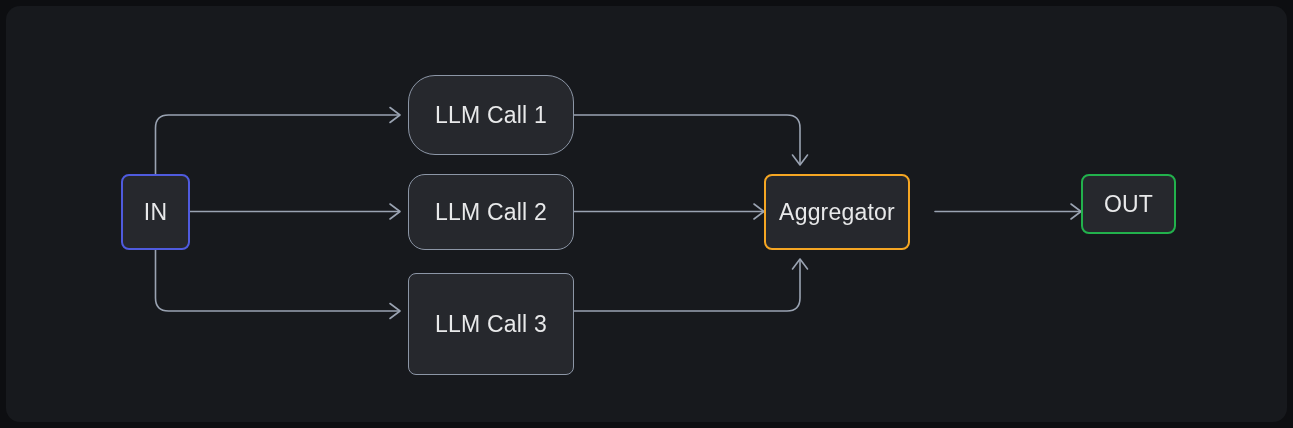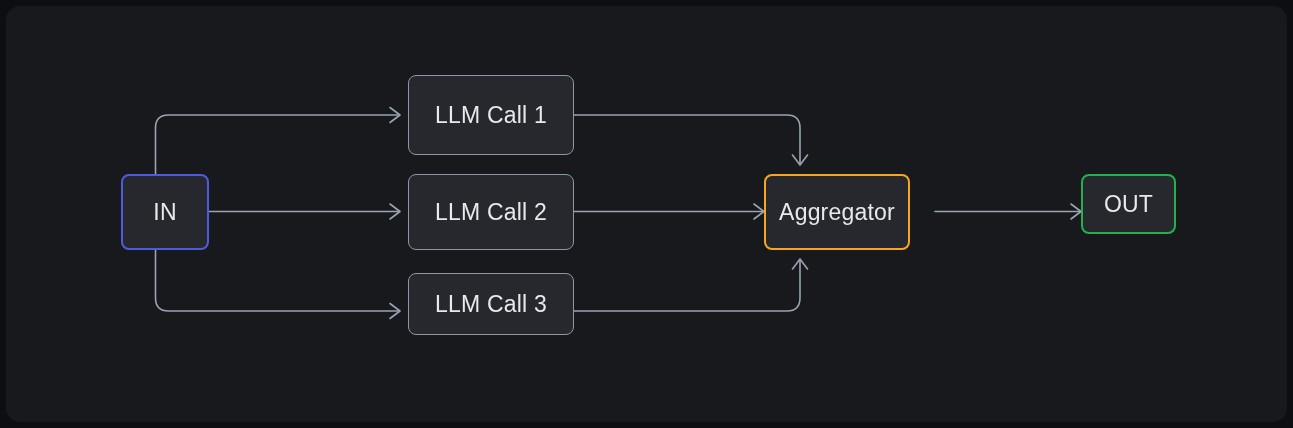--- a/index.html
+++ b/index.html
@@ -56,33 +56,35 @@
     font-size: 23px;
   }
   .node-llm {
     font-size: 23px;
     border-width: 1.5px;
   }
   .node-agg {
     font-size: 23px;
   }
   #node-in {
-    left: 121px; top: 174px; width: 88px; height: 76px;
+    left: 121px; top: 174px; width: 69px; height: 76px;
     border-color: #4f5bde;
   }
   #node-llm1 {
     left: 408px; top: 75px; width: 166px; height: 80px;
     border-color: #8c96a6;
+    border-radius: 27px;
   }
   #node-llm2 {
     left: 408px; top: 174px; width: 166px; height: 76px;
     border-color: #8c96a6;
+    border-radius: 17px;
   }
   #node-llm3 {
-    left: 408px; top: 273px; width: 166px; height: 62px;
+    left: 408px; top: 273px; width: 166px; height: 102px;
     border-color: #8c96a6;
     text-align: right;
   }
   #node-aggregator {
     left: 764px; top: 174px; width: 146px; height: 76px;
     border-color: #f5a623;
   }
   #node-out {
     left: 1081px; top: 174px; width: 95px; height: 60px;
     border-color: #22b14c;

